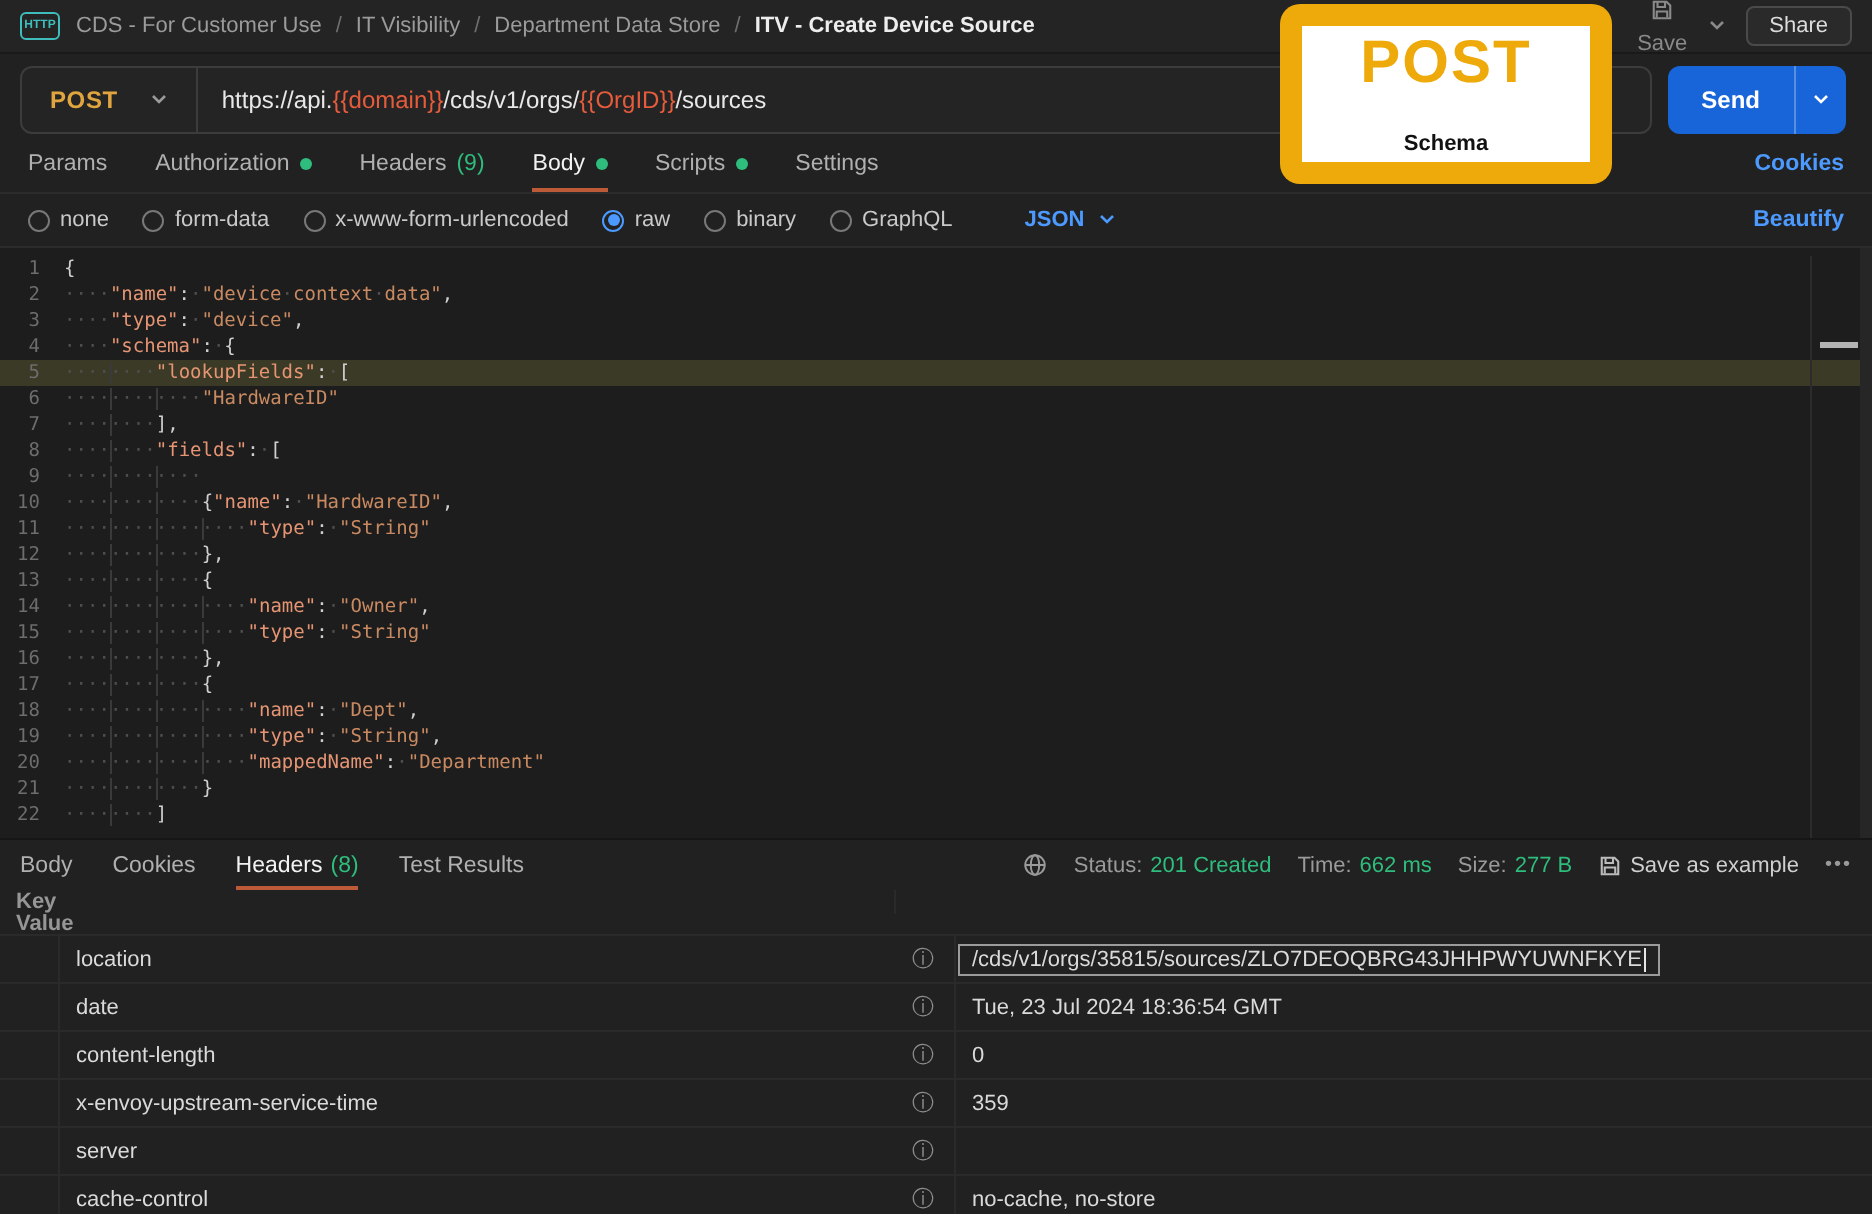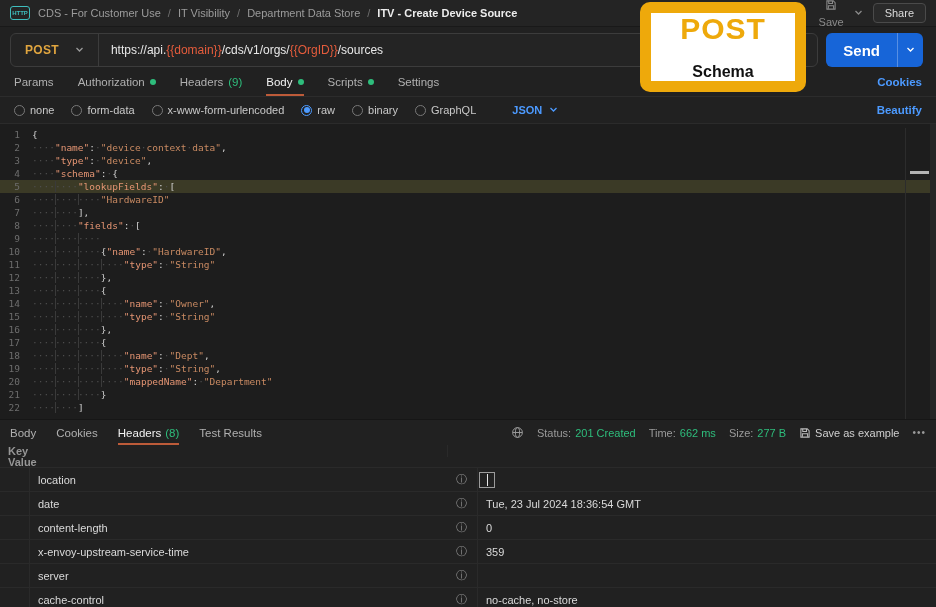--- a/index.html
+++ b/index.html
@@ -25,21 +25,21 @@
 
   
   .request-row{display:flex; align-items:center; height:34px; margin:6px 13px 0 10px; gap:8px;}
   .url-bar{flex:1; height:34px; display:flex; align-items:center; background:#242424; border:1px solid #3c3c3c; border-radius:6px; overflow:hidden;}
   .method-box{display:flex; align-items:center; gap:16px; padding:0 14px; height:100%;}
   .method-label{font-size:12px; font-weight:bold; color:var(--c-method); letter-spacing:.3px;}
   .vdiv{width:1px; align-self:stretch; background:#3c3c3c;}
   .url-text{padding:0 12px; font-size:12px; color:#e8e8e8; white-space:nowrap; overflow:hidden;}
   .url-var{color:var(--c-var);}
   .send-btn{height:34px; flex:none; display:flex; align-items:stretch; background:var(--c-blue); border-radius:6px; color:#fff; overflow:hidden;}
-  .send-main{display:flex; align-items:center; padding:0 17px; font-size:15px; font-weight:bold;}
+  .send-main{display:flex; align-items:center; padding:0 17px; font-size:12px; font-weight:bold;}
   .send-arrow{width:26px; display:flex; align-items:center; justify-content:center; border-left:1px solid rgba(255,255,255,.28); color:#cfe1ff;}
 
   
   .tabs-row{height:30px; display:flex; align-items:center; padding:0 14px; border-bottom:1px solid #2c2c2c;}
   .tabs-left{display:flex; align-items:flex-start; gap:24px; height:100%;}
   .tab{display:flex; align-items:center; gap:5px; font-size:11.5px; color:#b0b0b0; height:100%; position:relative;}
   .tab.active{color:#f2f2f2;}
   .tab.active::after{content:""; position:absolute; left:0; right:0; bottom:0; height:2px; background:var(--c-underline);}
   .tab-count{color:var(--c-green);}
   .dot{width:6px; height:6px; border-radius:50%; background:var(--c-green); display:inline-block;}
@@ -87,21 +87,21 @@
   .keycell{width:448px; flex:none; padding:0 10px 0 8px; border-right:1px solid #2a2a2a; justify-content:space-between;}
   .valcell{flex:1; padding-left:8px; overflow:hidden;}
   .info-ic{color:#8e8e8e; font-size:11px;}
   .val-box{display:inline-flex; align-items:center; border:1px solid #9b9b9b; padding:1px 6px; margin-left:-7px;}
   .cursor{display:inline-block; width:1px; height:12px; background:#e6e6e6; margin-left:1px;}
 
   
   .badge{position:absolute; left:640px; top:2px; width:166px; height:90px; background:var(--c-gold); border-radius:10px; padding:11px; z-index:50;}
   .badge-inner{background:#ffffff; width:100%; height:100%; display:flex; flex-direction:column; align-items:center; justify-content:center;}
   .badge-title{color:var(--c-gold); font-size:30px; font-weight:bold; line-height:30px; letter-spacing:1px;}
-  .badge-sub{color:#111111; font-size:16px; font-weight:bold; margin-top:19px;}
+  .badge-sub{color:#111111; font-size:11px; font-weight:bold; margin-top:19px;}
 
   svg{display:block;}
 </style>
 </head>
 <body>
 
 <div class="app">
 
   <div class="topbar">
     <span class="http-ic">HTTP</span>
@@ -315,20 +315,21 @@
     </div>
     <div id="rows">
         <div class="tbl-row">
           <div class="cell gut"></div>
           <div class="cell keycell">
             <span>location</span>
             <span class="info-ic">ⓘ</span>
           </div>
           <div class="cell valcell">
             <span class="val-box">
+              <span>/cds/v1/orgs/35815/sources/ZLO7DEOQBRG43JHHPWYUWNFKYE</span>
               <span class="cursor"></span>
             </span>
           </div>
         </div>
         <div class="tbl-row">
           <div class="cell gut"></div>
           <div class="cell keycell">
             <span>date</span>
             <span class="info-ic">ⓘ</span>
           </div>

